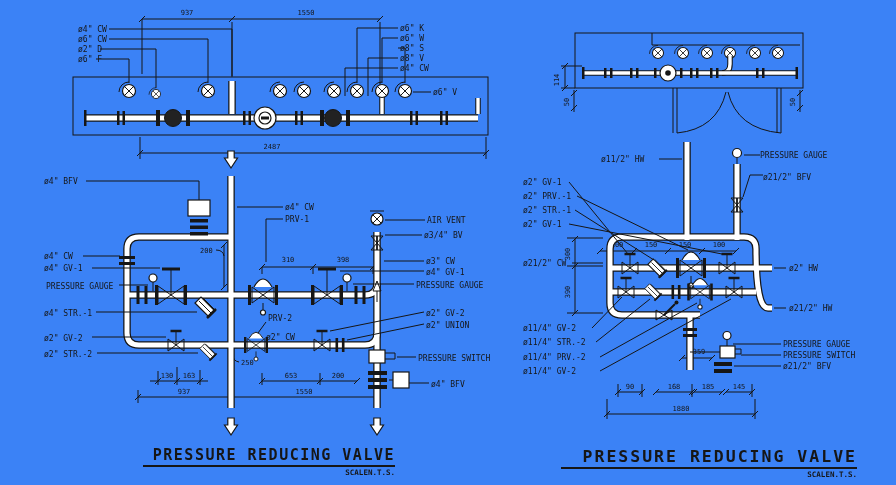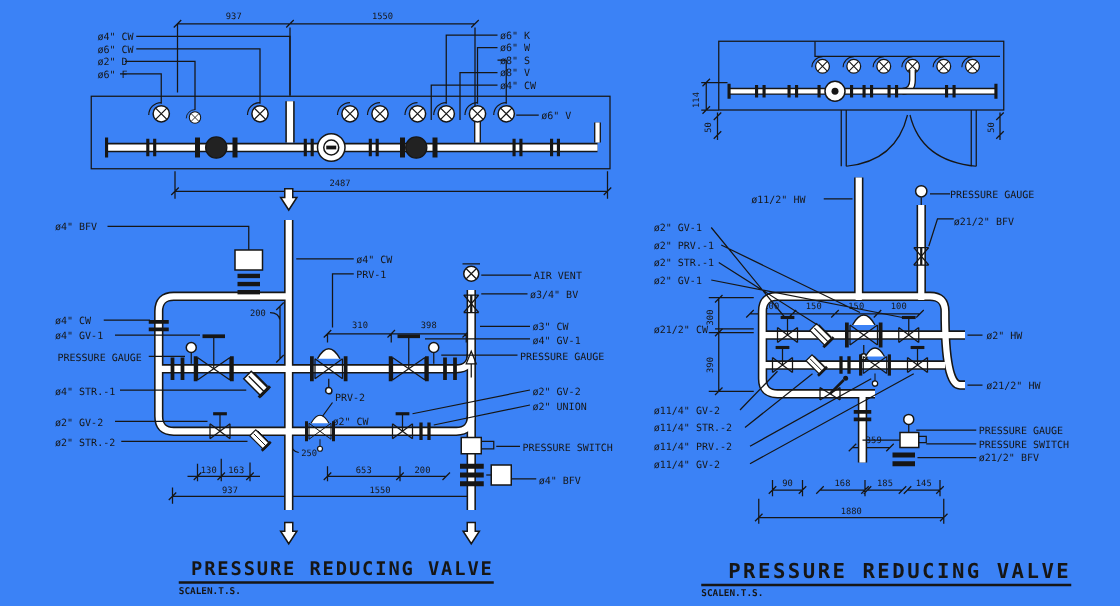--- a/index.html
+++ b/index.html
@@ -13,21 +13,21 @@
   .pi2{stroke:#ffffff;stroke-width:3.4;fill:none;}
   .bk{fill:#161616;stroke:none;}
   .wh{fill:#ffffff;stroke:#161616;stroke-width:1.2;}
   text{fill:#161616;}
   .lbl{font:8px "DejaVu Sans Mono",monospace;letter-spacing:0px;}
   .dim{font:7px "DejaVu Sans Mono",monospace;}
   .mid{text-anchor:middle;}
   .title-block{position:absolute;color:#161616;}
   .title-text{font-weight:bold;border-bottom:2.5px solid #161616;padding-bottom:1px;
               white-space:nowrap;text-align:right;}
-  .title-sub{display:flex;justify-content:flex-start;font-size:7.5px;font-weight:bold;margin-top:1px;}
+  .title-sub{display:flex;justify-content:flex-end;font-size:7.5px;font-weight:bold;margin-top:1px;}
 </style>
 </head>
 <body>
 
 <div id="sheet">
 <svg width="896" height="485" viewBox="0 0 896 485">
 <defs>
   <g id="sym-hanger">
     <path d="M-10,1 A10,10 0 0 1 0,-9" class="tn"></path>
     <circle r="6.5" class="wh"></circle>

